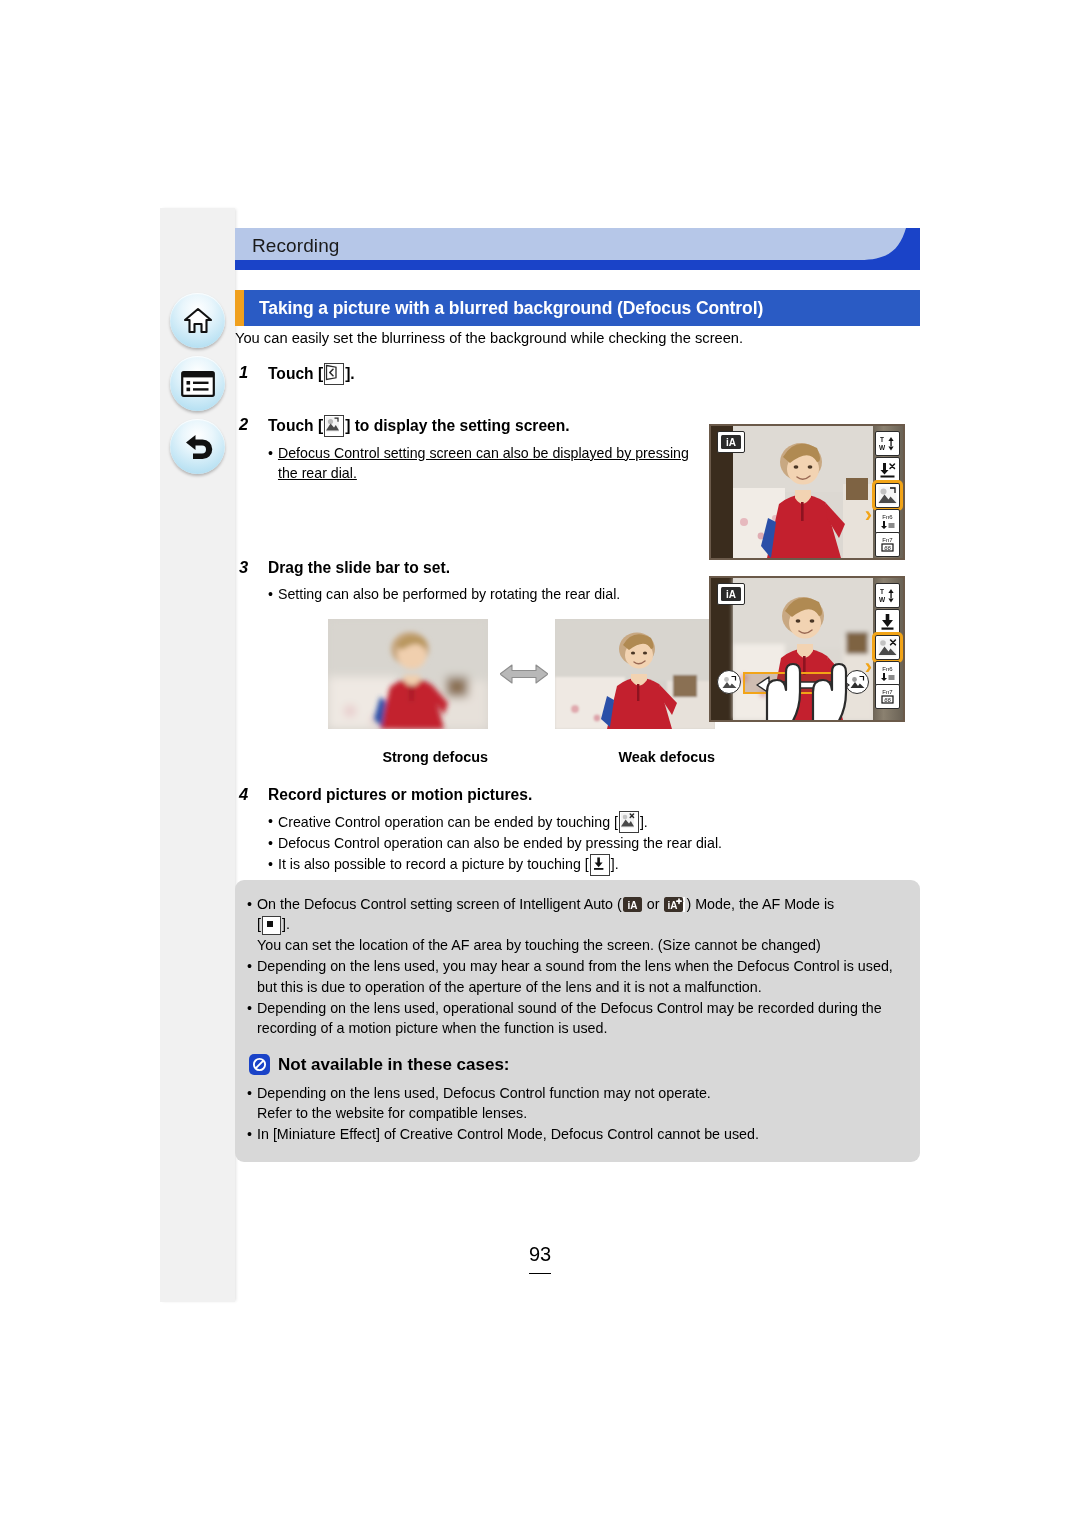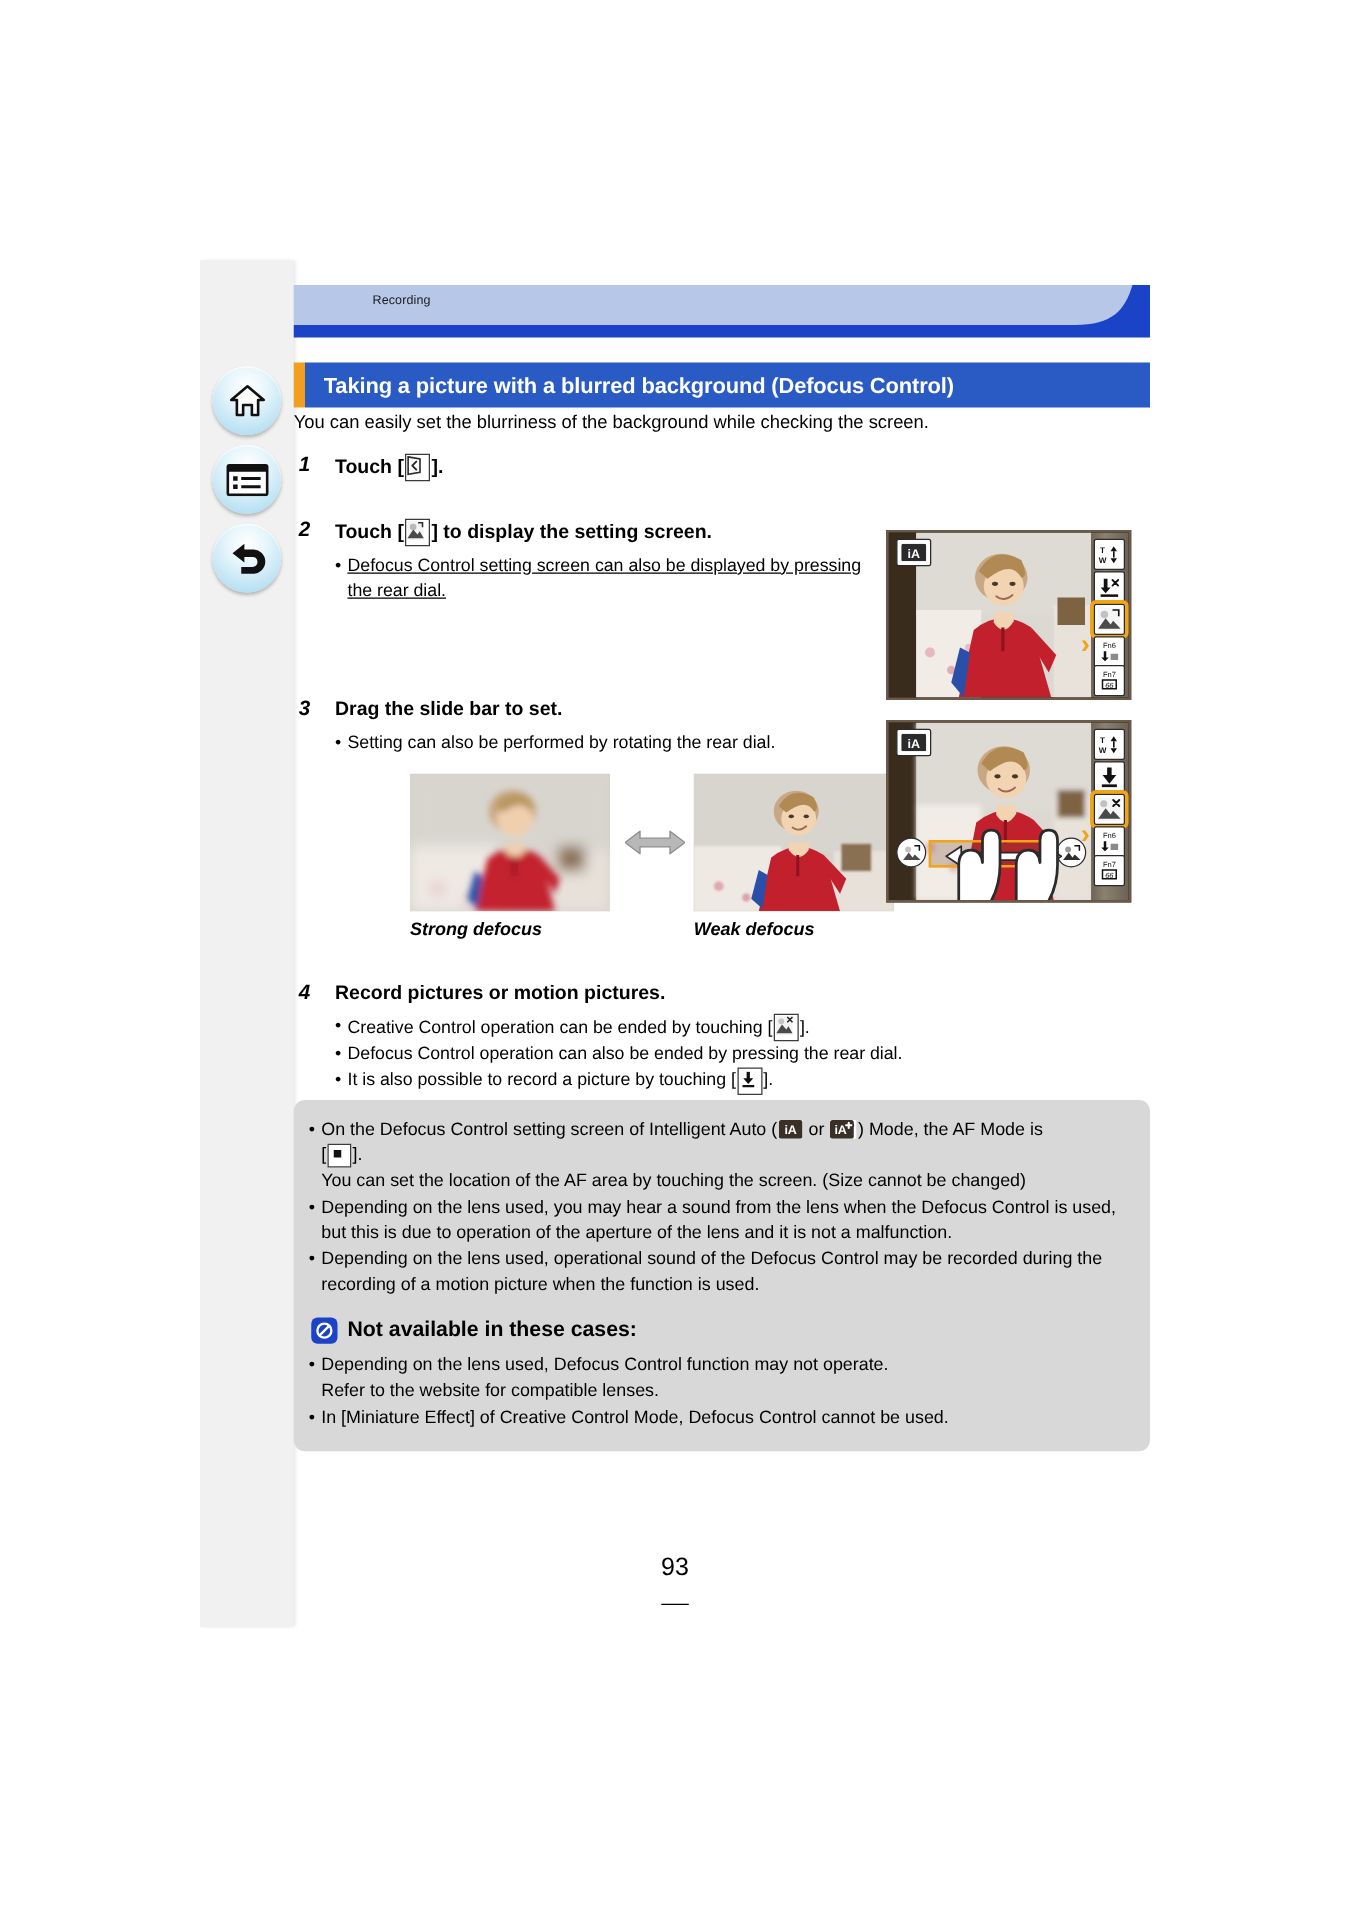--- a/index.html
+++ b/index.html
@@ -54,21 +54,21 @@
     width: 685px; height: 32px;
     background: #b6c7e8;
     overflow: hidden;
   }
   .crumb-swoosh {
     position: absolute; right: 0; top: 0;
     width: 60px; height: 32px;
   }
   .crumb-text {
     position: absolute; left: 17px; top: 7px;
-    font-size: 10px; color: #1a1a1a; letter-spacing: .1px; margin-left: 46px;
+    font-size: 19px; color: #1a1a1a; letter-spacing: .1px;
   }
   .crumb-rule {
     position: absolute; left: 0; top: 32px;
     width: 685px; height: 10px;
     background: #1a43c8;
   }
 
   
   .title-bar {
     position: relative;
@@ -178,24 +178,24 @@
   }
   .thumb {
     position: absolute; top: 0;
     width: 160px; height: 110px;
     overflow: hidden;
     background: #cfcac4;
   }
   .thumb.a { left: 0; }
   .thumb.b { left: 227px; }
   .thumb-cap {
-    position: absolute; top: 117px;
+    position: absolute; top: 130px;
     width: 160px;
-    text-align: left;
-    font-size: 14.4px; font-weight: bold; font-style: italic;
+    text-align: right;
+    font-size: 14.4px; font-weight: bold;
   }
   .thumb-cap.a { left: 0; }
   .thumb-cap.b { left: 227px; }
   .cmp-arrow {
     position: absolute; left: 172px; top: 42px;
     width: 48px; height: 26px;
   }
 
   
   .notes {
@@ -228,21 +228,21 @@
 
   
   .pagenum {
     position: absolute;
     left: 0; right: 0; top: 1243px;
     text-align: center;
     font-size: 20px;
   }
   .pagenum span {
     border-bottom: 1.6px solid #000;
-    padding-bottom: 18px;
+    padding-bottom: 8px;
   }
 </style>
 </head>
 <body>
 
 <div class="nav-rail">
 
   <div class="nav-btn home" title="Home">
     <span>
       <svg width="30" height="28" viewBox="0 0 30 28">

